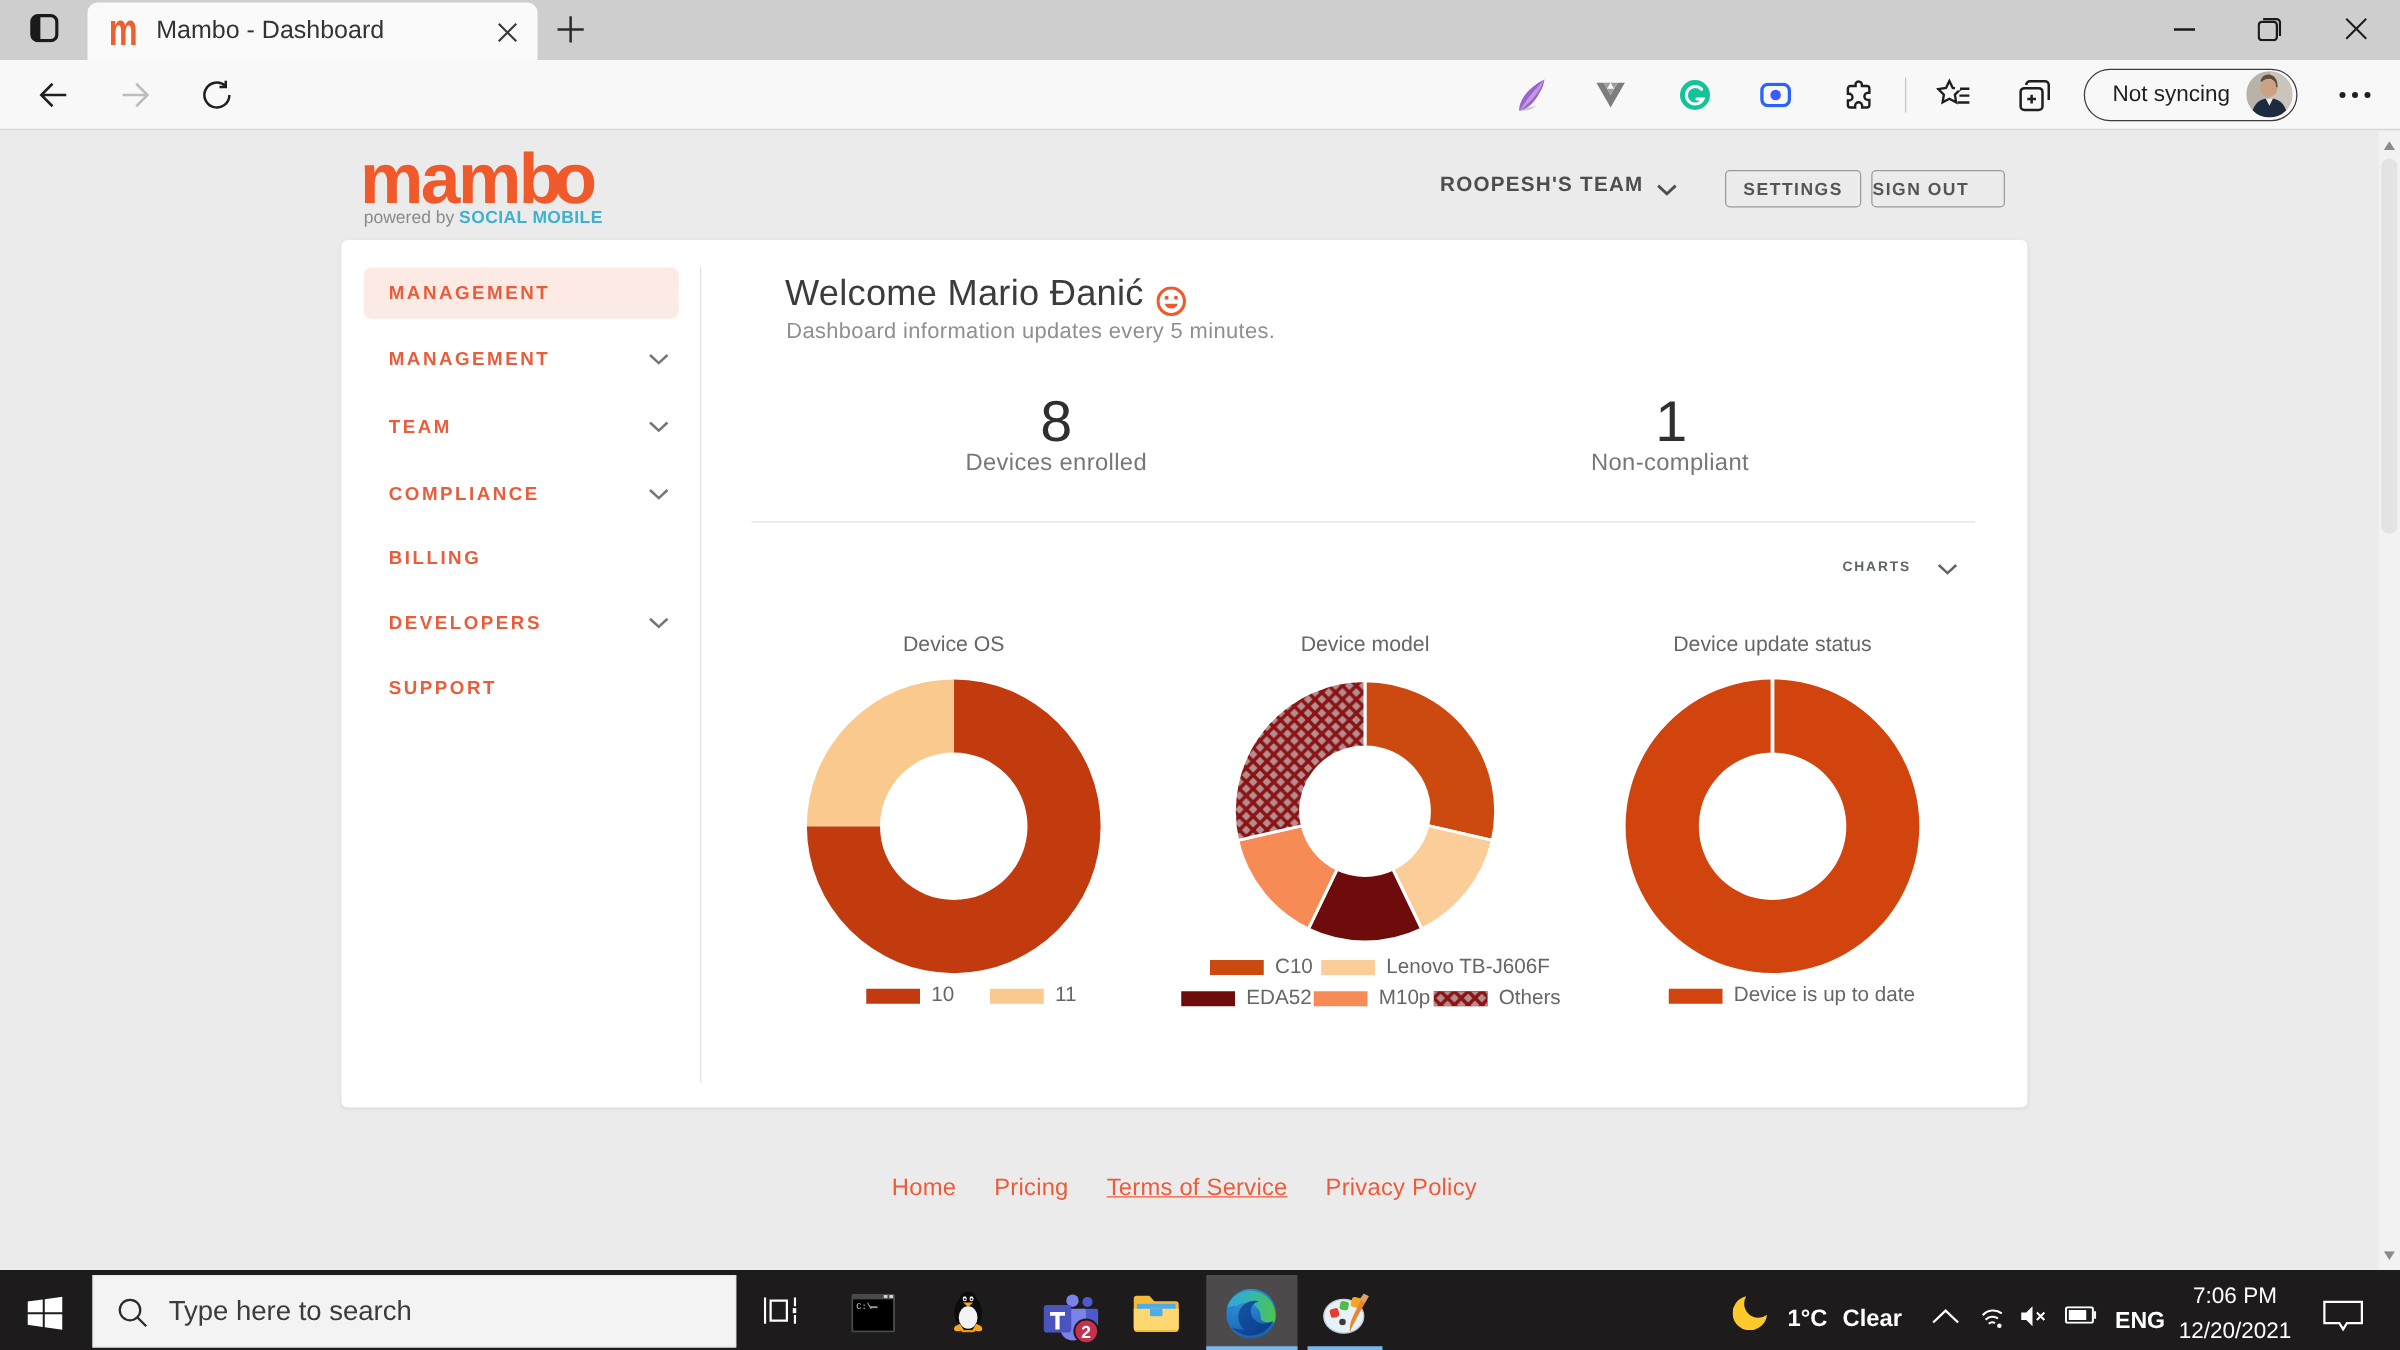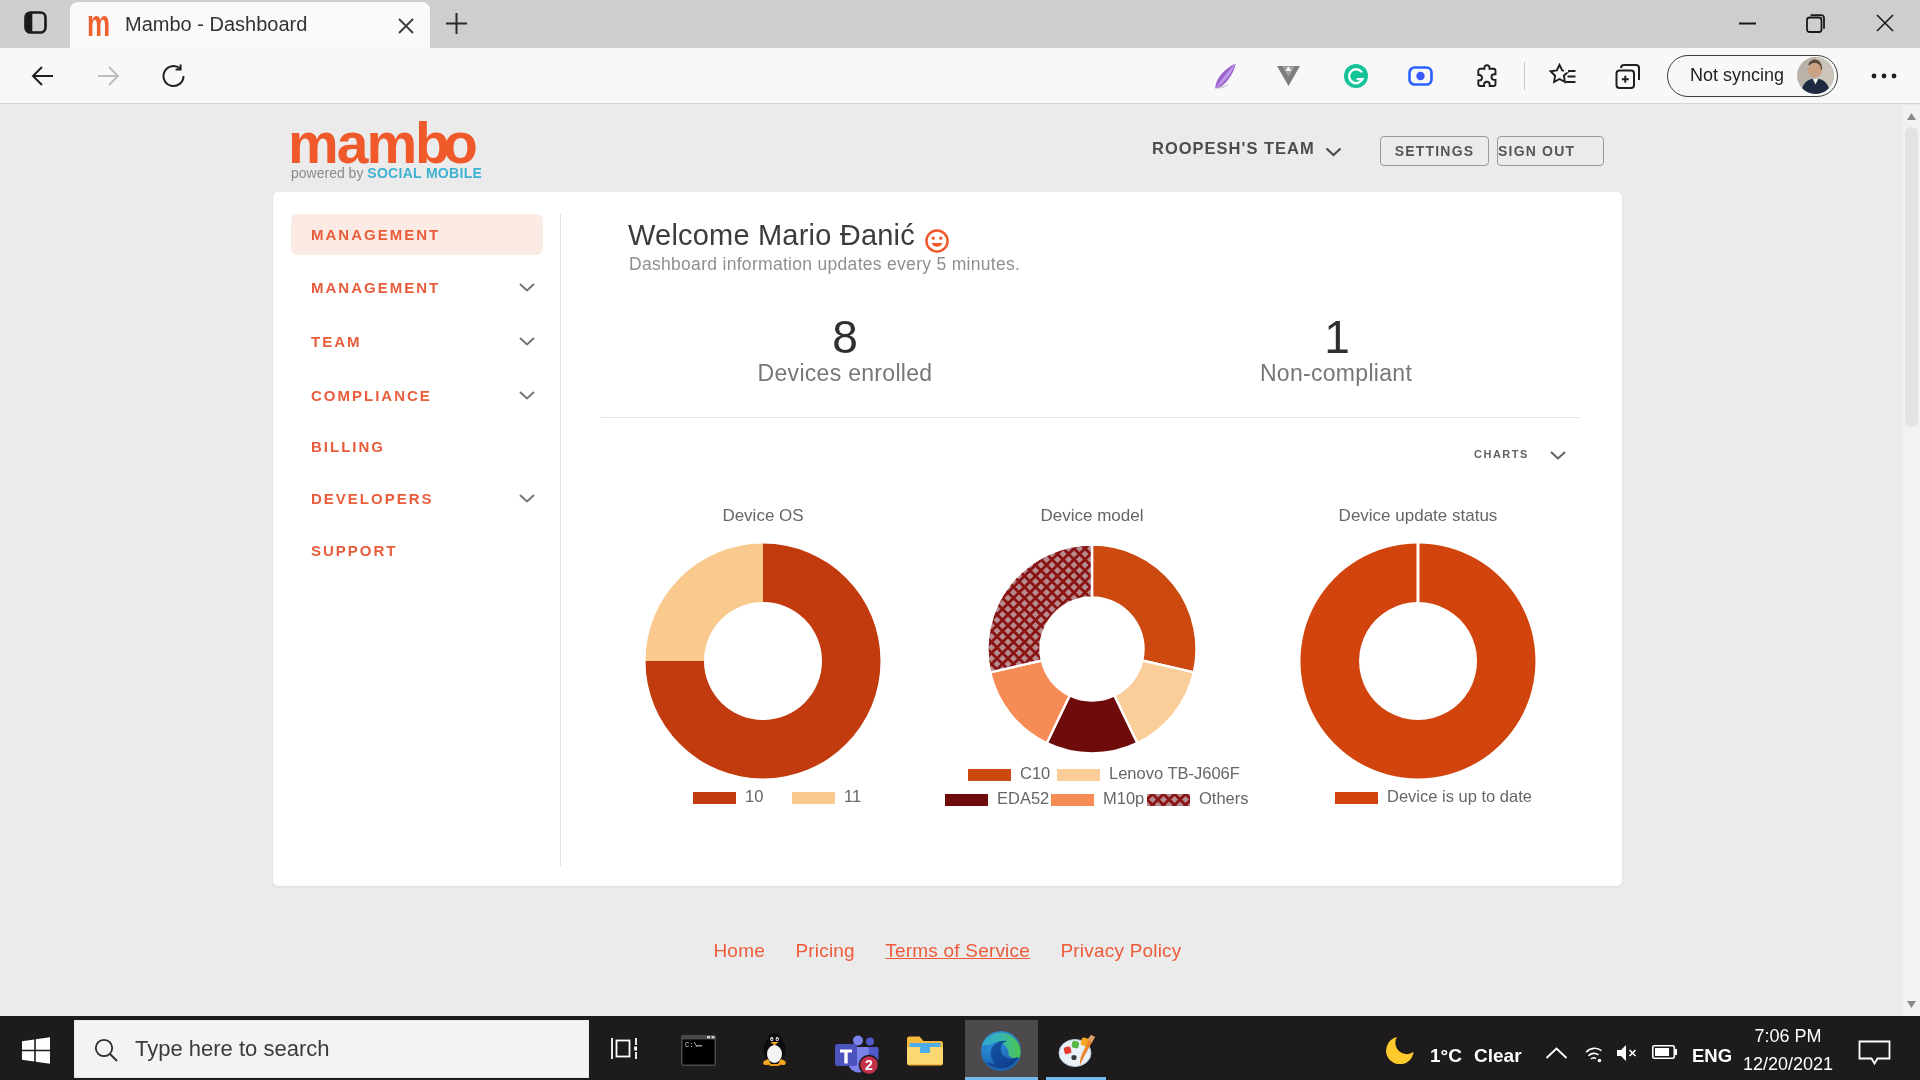--- a/index.html
+++ b/index.html
@@ -24,21 +24,21 @@
 
 .menuitem { position:absolute; left:38px; width:215px; font-size:15px; font-weight:bold; letter-spacing:2px; color:#e85d3b; }
 .chev { position:absolute; }
 
 
 #welcome { position:absolute; left:355px; top:27px; font-size:29px; color:#3c3c3c; letter-spacing:0.2px; }
 #subtitle { position:absolute; left:356px; top:62px; font-size:17.5px; color:#8f8f8f; letter-spacing:0.3px; }
 
 
 .statnum { position:absolute; font-size:46px; color:#2f2f2f; text-align:center; width:200px; }
-.statlbl { position:absolute; font-size:23px; color:#777; text-align:center; width:300px; letter-spacing:0.3px; }
+.statlbl { position:absolute; font-size:19px; color:#777; text-align:center; width:300px; letter-spacing:0.3px; }
 
 .hline { position:absolute; background:#e2e2e2; height:1px; }
 .vline { position:absolute; background:#e2e2e2; width:1px; }
 
 #charts-label { position:absolute; left:1201px; top:256px; font-size:11px; font-weight:bold; letter-spacing:1.5px; color:#5f6368; }
 
 .ctitle { position:absolute; top:314px; font-size:17px; color:#666; text-align:center; width:300px; }
 .legend { position:absolute; font-size:16.5px; color:#666; }
 .sw { display:inline-block; width:43px; height:12px; vertical-align:middle; margin-right:9px; }
 

